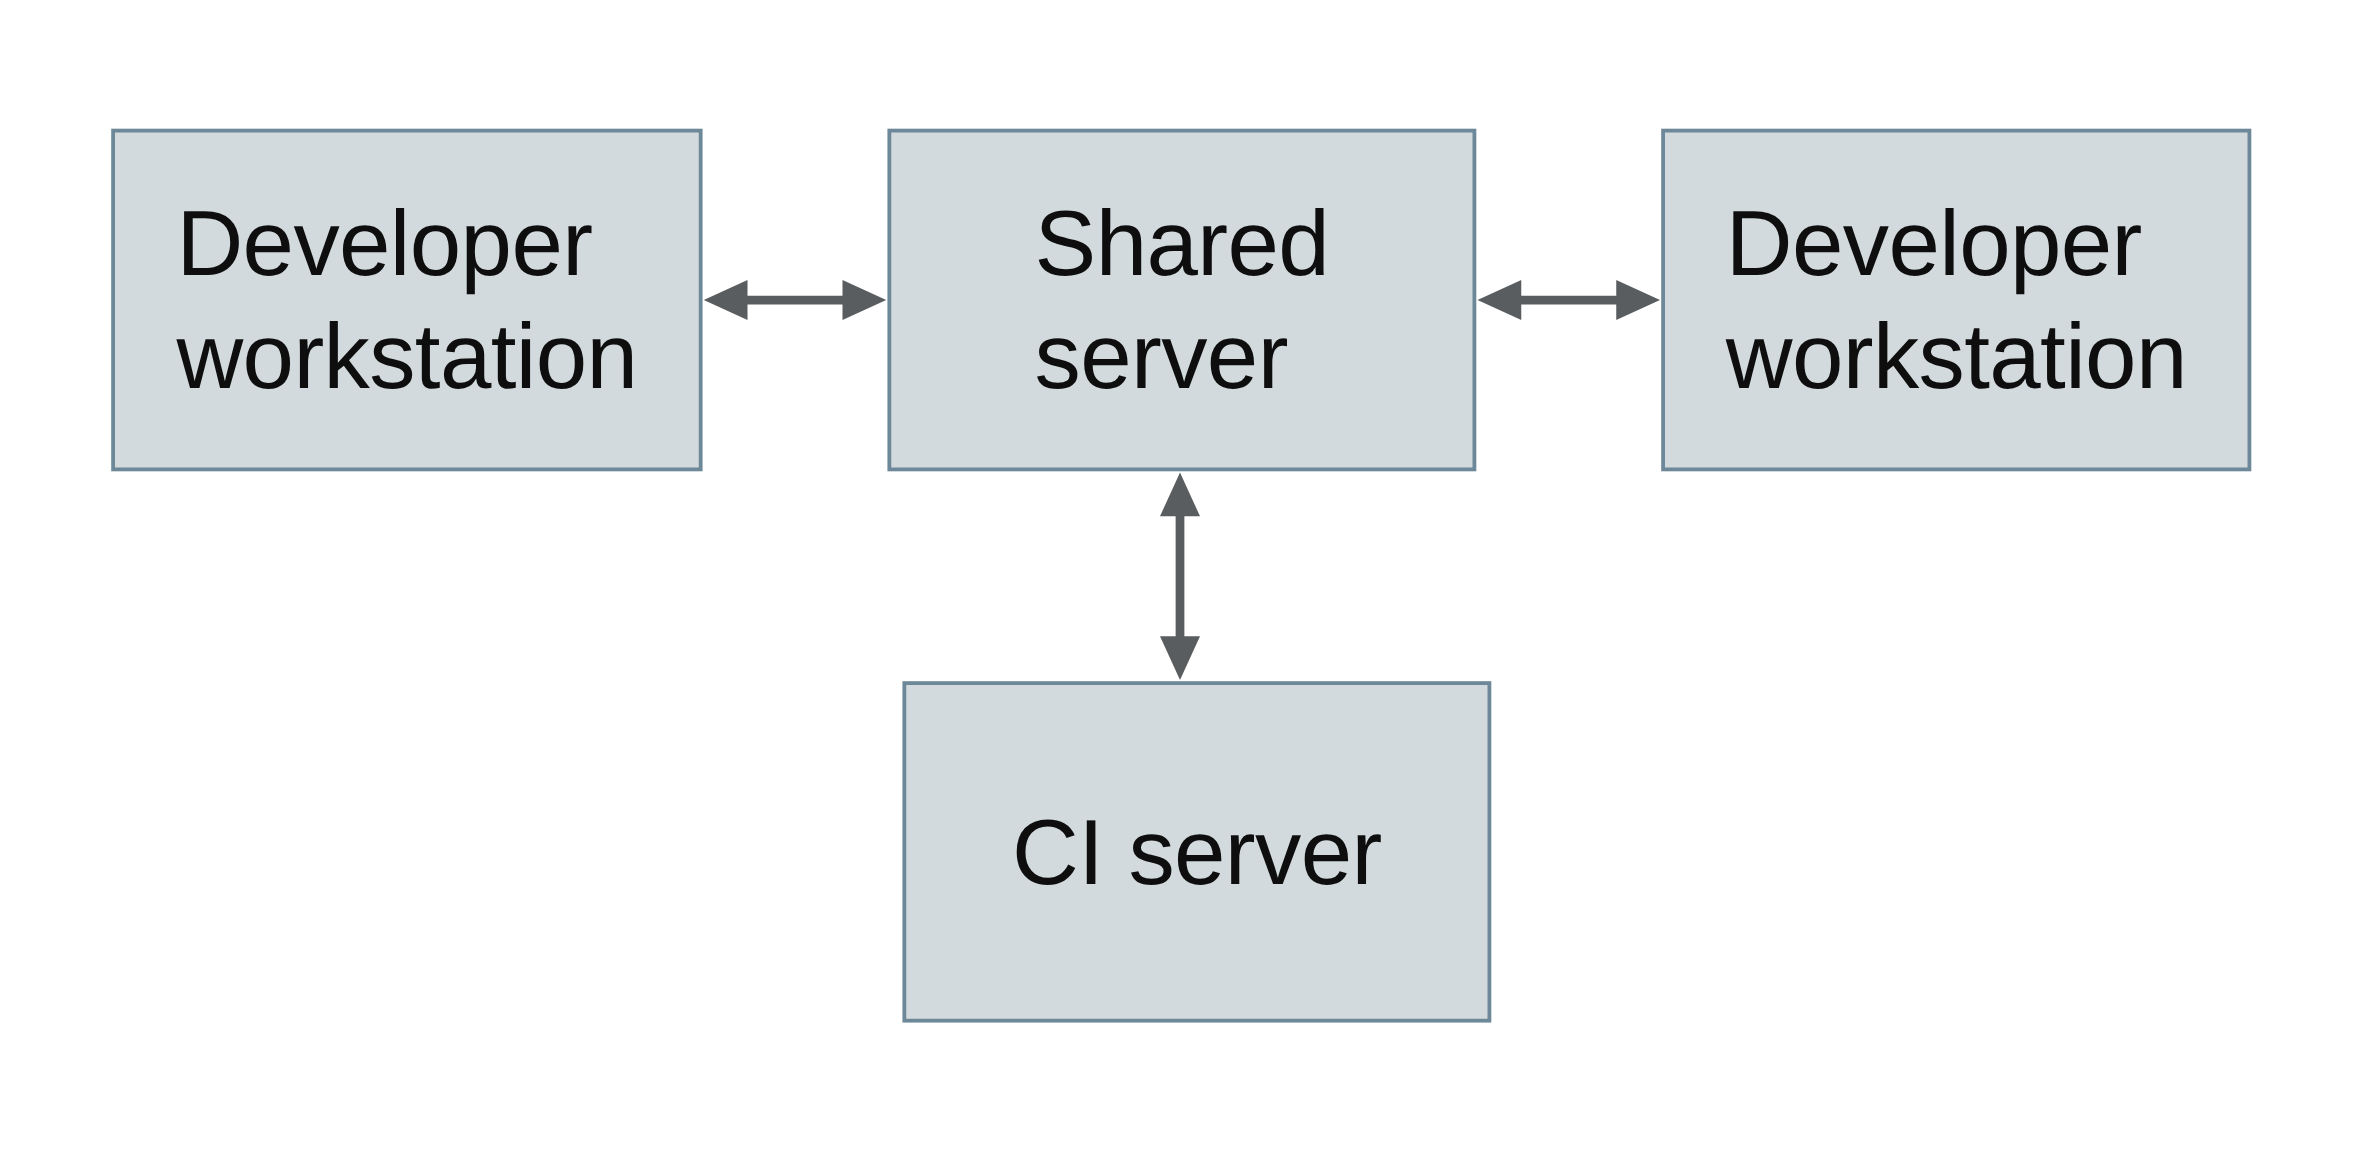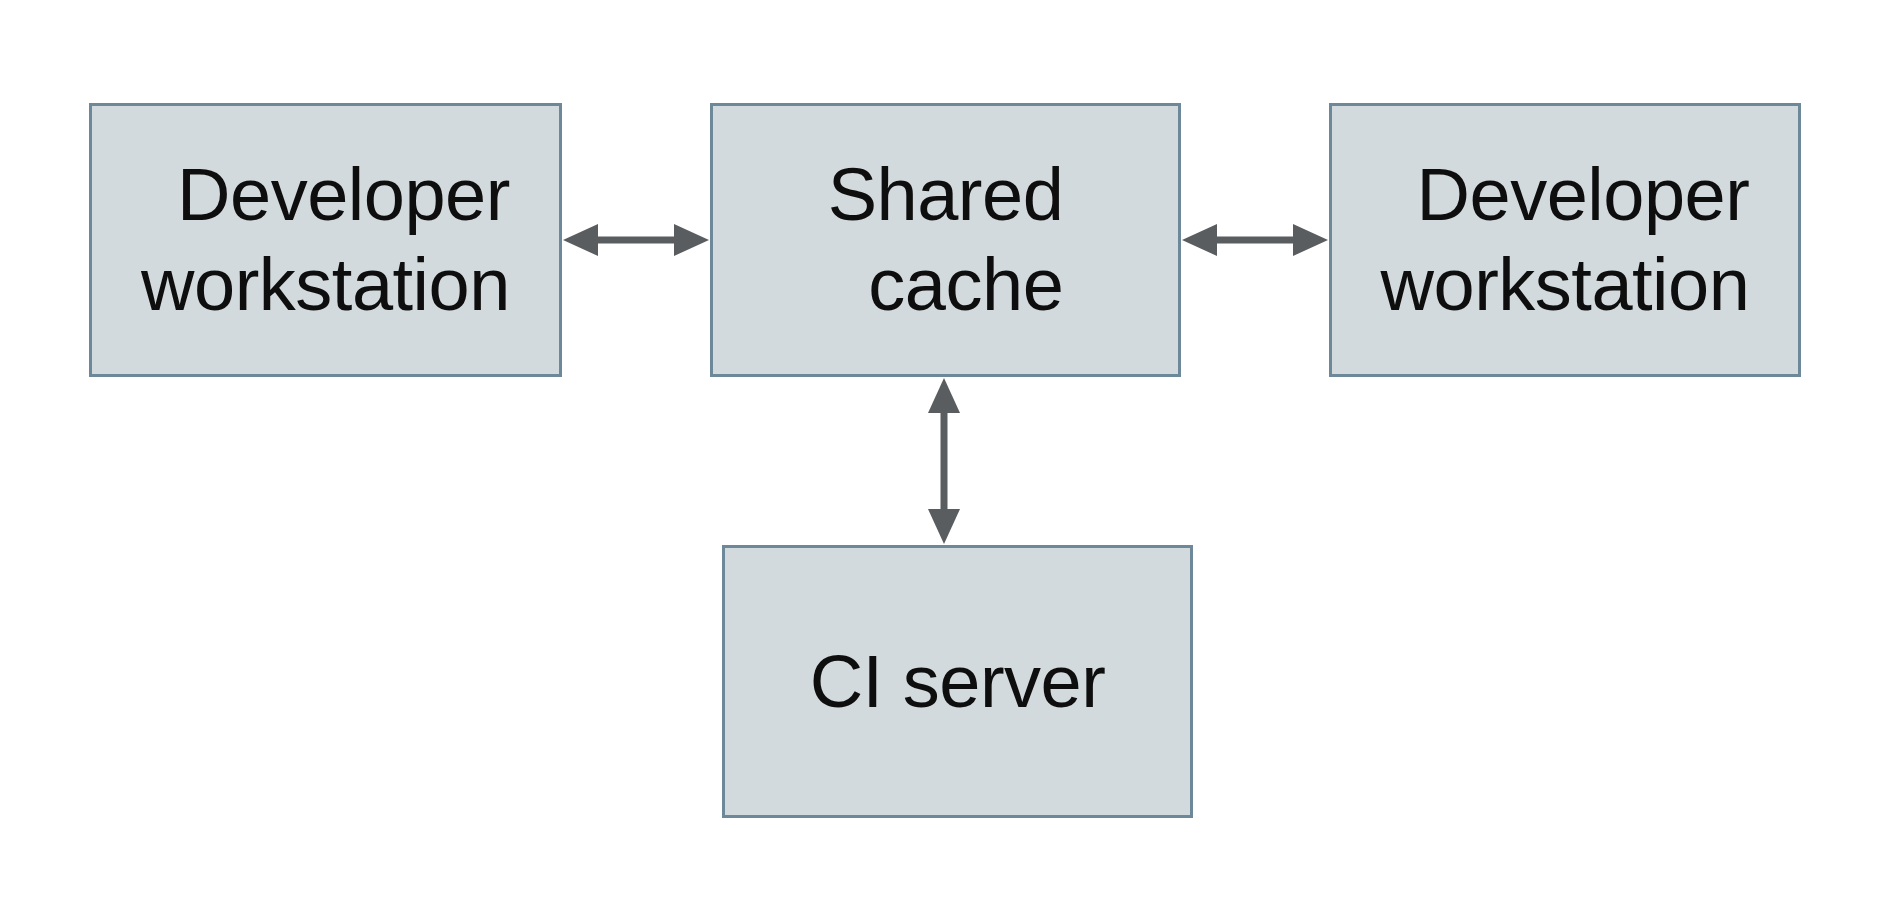--- a/index.html
+++ b/index.html
@@ -16,21 +16,21 @@
     font-family: "Liberation Sans", "DejaVu Sans", sans-serif;
   }
   .node {
     position: absolute;
     box-sizing: border-box;
     background: var(--box-fill, #d3dadd);
     border: 3px solid var(--box-border, #6d8999);
     display: flex;
     align-items: center;
     justify-content: center;
-    text-align: right;
+    text-align: left;
   }
   .node-label {
     display: block;
     white-space: pre-line;
     font-size: 74px;
     line-height: 90px;
     letter-spacing: -0.5px;
     color: var(--text, #0e0e0e);
   }
   .node-a { left: 89px;   top: 103px; width: 473px; height: 274px; }
@@ -50,21 +50,21 @@
 
 <div class="canvas">
 
   <div class="node node-a">
     <span class="node-label">Developer
 workstation</span>
   </div>
 
   <div class="node node-b">
     <span class="node-label">Shared
-cache</span>
+server</span>
   </div>
 
   <div class="node node-c">
     <span class="node-label">Developer
 workstation</span>
   </div>
 
   <div class="node node-d">
     <span class="node-label">CI server</span>
   </div>

